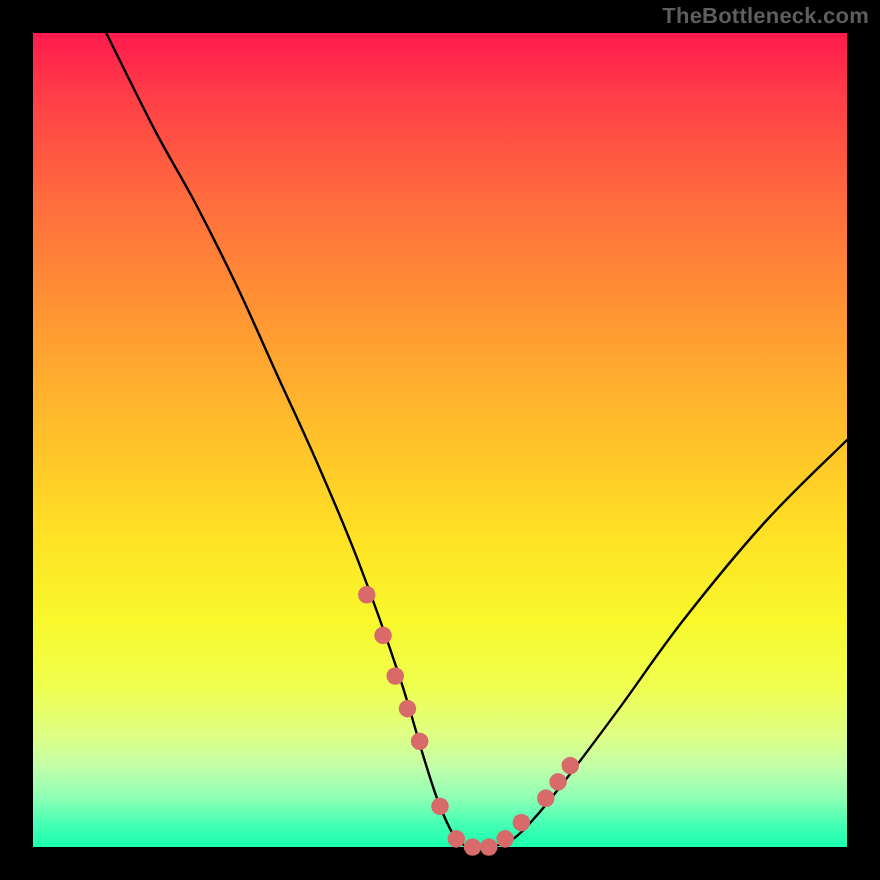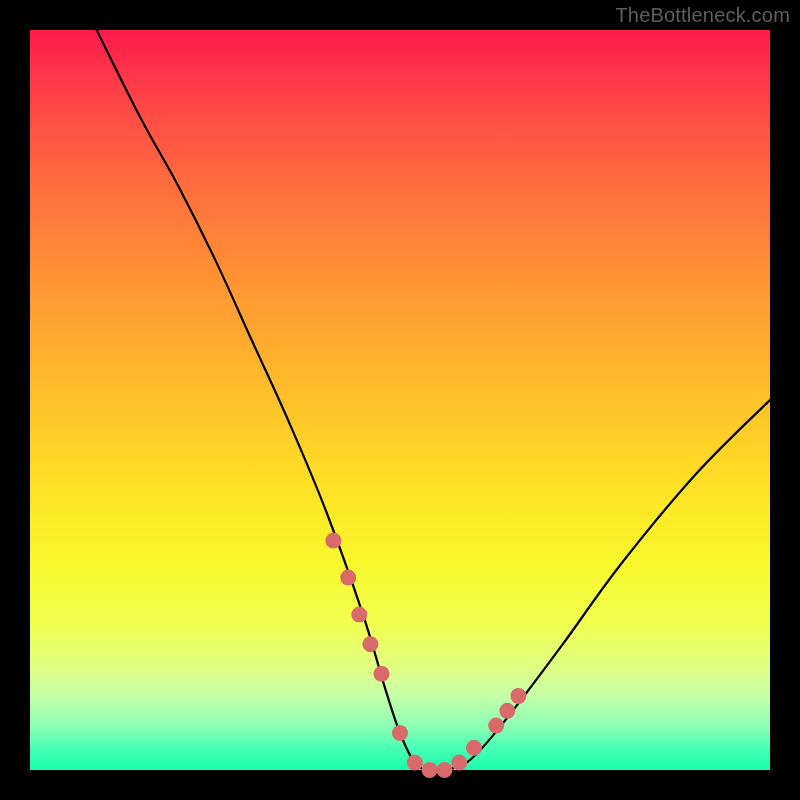--- a/index.html
+++ b/index.html
@@ -48,21 +48,21 @@
     width: 740px;
     height: 740px;
     overflow: visible;
   }
   .watermark {
     position: absolute;
     top: 4px;
     right: 10px;
     color: #5e5e5e;
     font-size: 20px;
-    font-weight: 400;
+    font-weight: 700;
     letter-spacing: 0.2px;
     user-select: none;
   }
 </style>
 </head>
 <body>
 
 <div class="frame">
 
   <div class="watermark">TheBottleneck.com</div>

